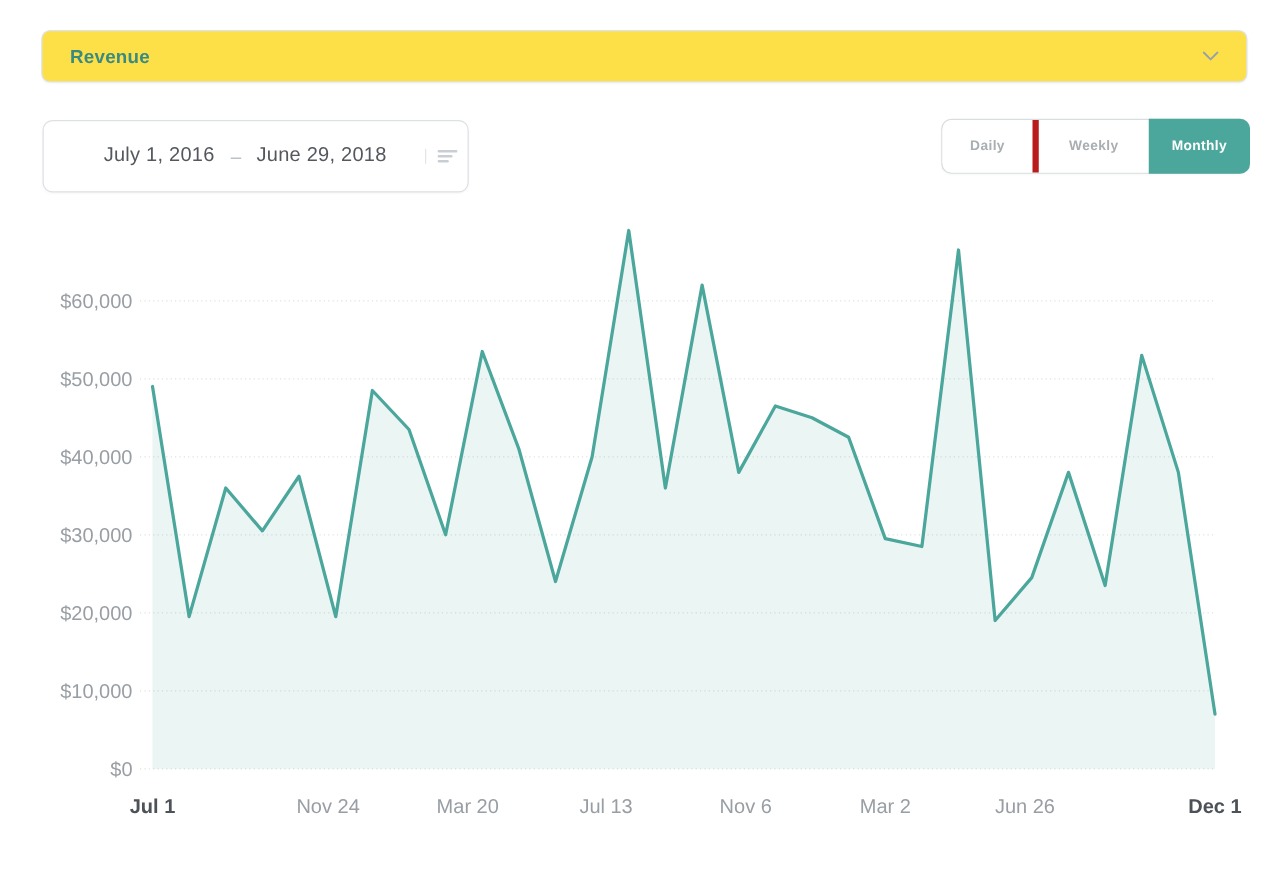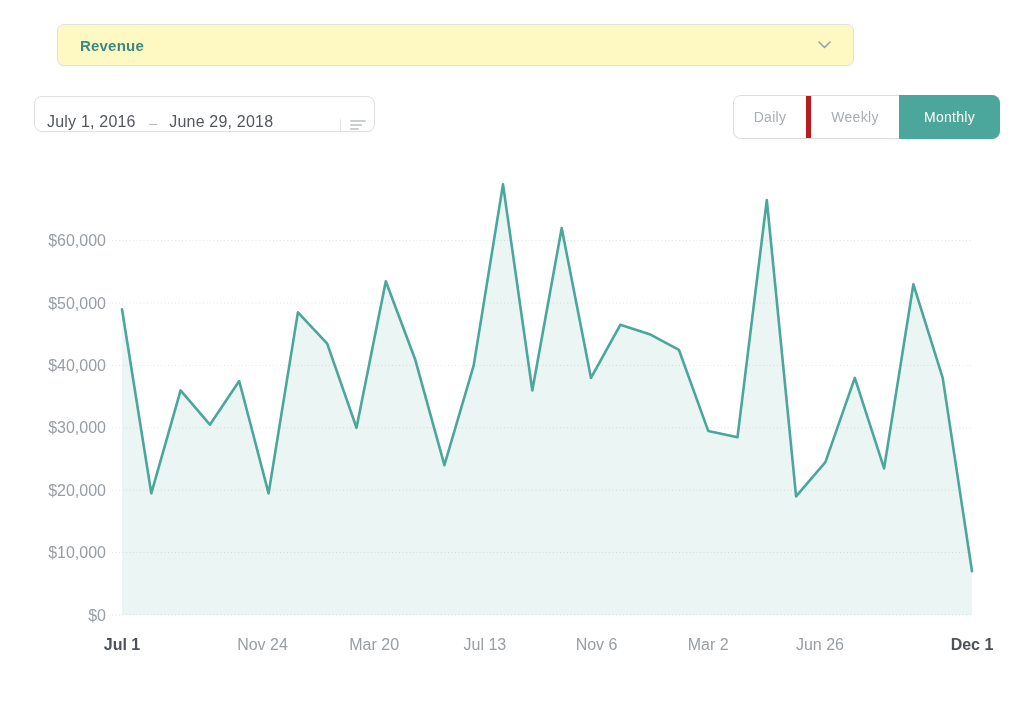--- a/index.html
+++ b/index.html
@@ -5,60 +5,61 @@
   html,body{margin:0;padding:0;background:#ffffff;}
   body{
     position:relative;
     width:1024px;height:703px;
     font-family:"Liberation Sans","DejaVu Sans",sans-serif;
     overflow:hidden;
     -webkit-font-smoothing:antialiased;
   }
   
   .metric-select{
-    position:absolute;left:33px;top:24px;width:797px;height:42px;
+    position:absolute;left:33px;top:24px;width:965px;height:42px;
     box-sizing:border-box;border:1px solid #dee2e5;border-radius:7px;
-    background:#fef9c3;display:flex;align-items:center;justify-content:space-between;
-    padding:0 22px;cursor:pointer;box-shadow:0 1px 2px rgba(0,0,0,0.03);margin-left:24px;
+    background:#fde047;display:flex;align-items:center;justify-content:space-between;
+    padding:0 22px;cursor:pointer;box-shadow:0 1px 2px rgba(0,0,0,0.03);
   }
   .metric-select .metric-label{
     font-size:15px;font-weight:bold;color:#3a8a82;letter-spacing:.2px;
   }
   
   .date-range{
-    position:absolute;left:34px;top:96px;width:341px;height:36px;
+    position:absolute;left:34px;top:96px;width:341px;height:58px;
     box-sizing:border-box;border:1px solid #dde1e4;border-radius:8px;
-    background:#fff;display:flex;align-items:flex-end;
+    background:#fff;display:flex;align-items:center;
     box-shadow:0 1px 2px rgba(0,0,0,0.03);
+    padding-left:36px;
   }
   .date-range .dates{
     flex:1;display:flex;align-items:center;padding-left:12px;
     font-size:16px;color:#54585d;letter-spacing:.2px;white-space:nowrap;
   }
   .date-range .dash{color:#b3b9be;margin:0 12px 0 13px;font-size:15px;}
   .date-range .filter-cell{
     width:33px;border-left:1px solid #e2e6e9;display:flex;
     align-items:center;justify-content:center;cursor:pointer;
   }
   
   .toggle-group{
     position:absolute;top:95px;right:24px;height:44px;
     display:flex;box-sizing:border-box;border:1px solid #d9dde0;border-radius:8px;
     background:#fff;box-shadow:0 1px 2px rgba(0,0,0,0.03);
   }
   .toggle-btn{
     border:none;background:#fff;font-family:inherit;
-    font-size:14px;font-weight:normal;color:#a9aeb2;letter-spacing:.3px;
+    font-size:11px;font-weight:bold;color:#a9aeb2;letter-spacing:.3px;
     display:flex;align-items:center;justify-content:center;cursor:pointer;
     padding:0;
   }
   .toggle-btn.first{width:72px;border-radius:8px 0 0 8px;}
   .toggle-btn.mid{width:93px;border-left:5px solid #b91c1c;}
   .toggle-btn.active{
-    width:101px;background:#4ba69c;color:#ffffff;
+    width:81px;background:#4ba69c;color:#ffffff;
     margin:-1px -1px -1px 0;border-radius:0 8px 8px 0;border-left:none;
   }
   
   .chart-wrap{position:absolute;left:0;top:0;width:1024px;height:703px;}
   svg text{font-family:"Liberation Sans","DejaVu Sans",sans-serif;}
 </style>
 </head>
 <body>
 
 <div class="chart-wrap">

